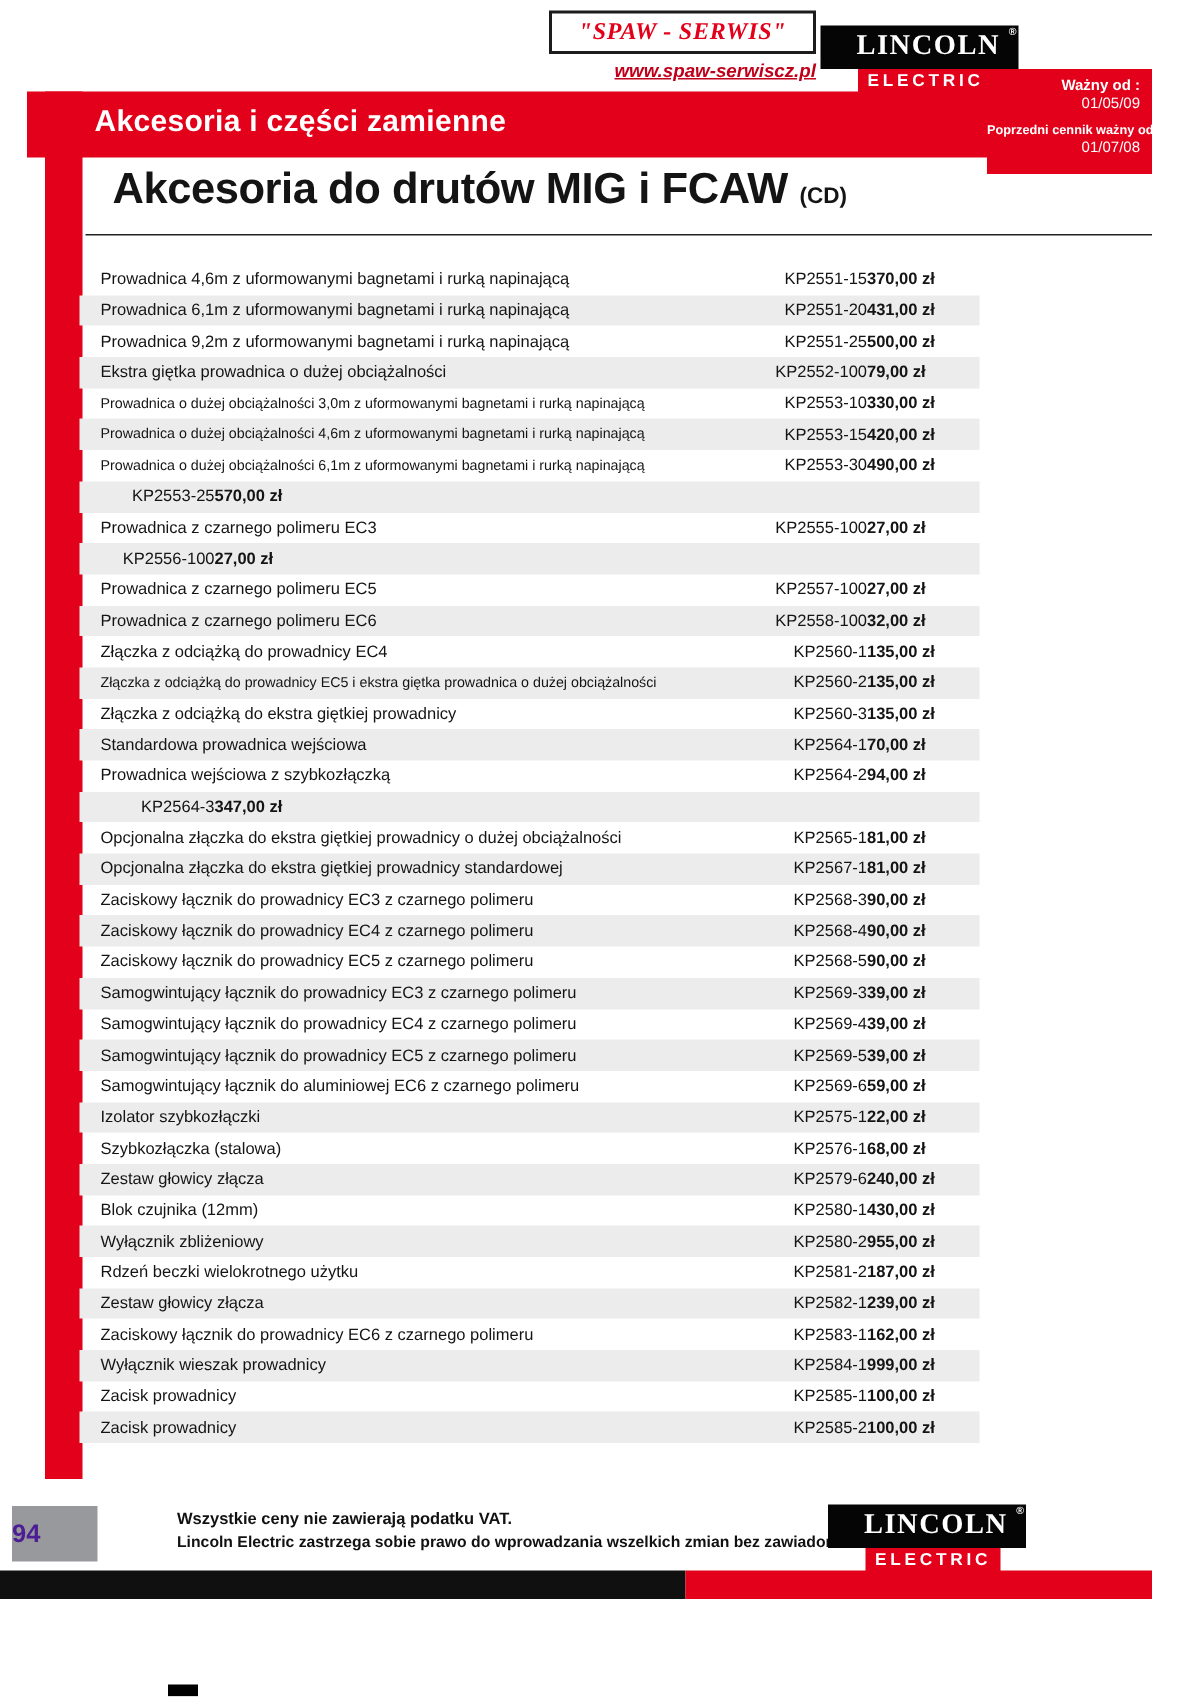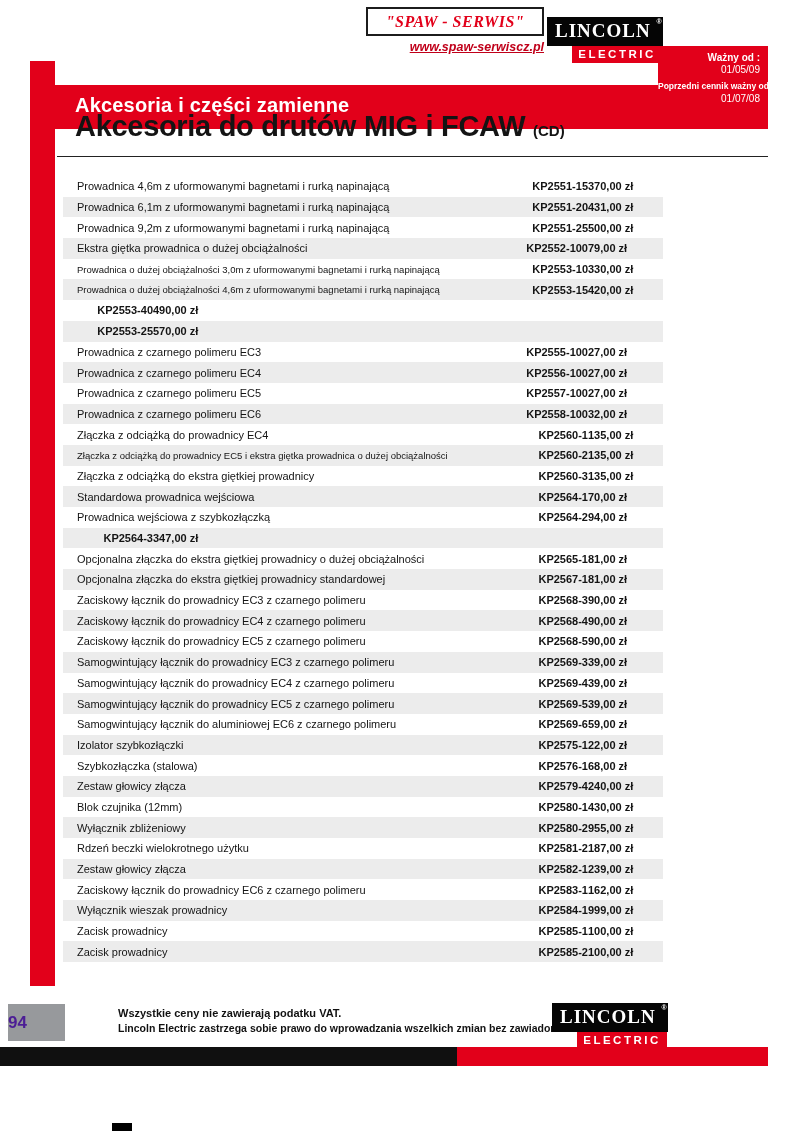--- a/index.html
+++ b/index.html
@@ -19,49 +19,49 @@
               font-size:16px;color:var(--red);letter-spacing:.5px;white-space:nowrap;}
   .spaw-url{position:absolute;left:366px;top:40px;width:178px;text-align:right;
             font-style:italic;font-weight:bold;font-size:12.5px;color:#c0001a;
             text-decoration:underline;white-space:nowrap;}
 
   .lincoln{position:absolute;width:118px;}
   .lincoln-top{left:547px;top:17px;}
   .lincoln-bottom{left:552px;top:1003px;}
   .lincoln-black{display:inline-block;background:#050505;color:#fff;
                  font-family:"Liberation Serif",serif;font-weight:bold;font-size:19px;
-                 letter-spacing:1px;padding:3px 12px 4px 8px;position:relative;white-space:nowrap;}
+                 letter-spacing:1px;padding:3px 12px 4px 24px;position:relative;white-space:nowrap;}
   .reg{position:absolute;top:1px;right:1px;font-size:7px;font-family:"Liberation Sans",sans-serif;letter-spacing:0;}
   .lincoln-red{background:var(--red);color:#fff;font-weight:bold;font-size:11.5px;
                letter-spacing:2.5px;text-align:center;width:90px;margin-left:25px;
                margin-top:0;padding:2px 0 3px;white-space:nowrap;}
 
   
   .stripe{position:absolute;left:30px;top:61px;width:25px;height:925px;background:var(--red);}
-  .banner{position:absolute;left:30px;top:61px;width:738px;height:44px;background:var(--red);margin-top:24px;}
+  .banner{position:absolute;left:18px;top:61px;width:738px;height:44px;background:var(--red);}
   .banner-title{color:#fff;font-size:20px;font-weight:bold;padding:9px 0 0 45px;letter-spacing:.2px;}
   .validity{position:absolute;left:658px;top:46px;width:110px;height:70px;background:var(--red);
             color:#fff;text-align:right;padding:5px 8px 0 0;}
   .v-label{font-size:10px;font-weight:bold;line-height:13px;white-space:nowrap;}
   .v-label.small{font-size:8.5px;margin-top:4px;}
   .v-value{font-size:10px;line-height:12px;}
 
   
   .section-title{position:absolute;left:75px;top:110px;font-size:29px;font-weight:bold;
                  color:#141414;letter-spacing:-.3px;white-space:nowrap;}
   .section-title .cd{font-size:15px;letter-spacing:0;}
   .title-line{position:absolute;left:57px;top:156px;width:711px;height:1px;background:#222;}
 
   
-  .table{position:absolute;left:63px;top:176px;width:600px;}
+  .table{position:absolute;left:53px;top:176px;width:600px;}
   .row{display:flex;align-items:center;height:20.7px;font-size:11px;color:#141414;}
   .row:nth-child(even){background:var(--row-alt);}
   .row .desc{flex:1;padding-left:14px;white-space:nowrap;overflow:hidden;}
   .row.long .desc{font-size:9.5px;}
-  .row .code{width:90px;text-align:right;font-weight:bold;white-space:nowrap;}
+  .row .code{width:90px;text-align:right;font-weight:normal;white-space:nowrap;}
   .row .price{width:75px;font-weight:bold;white-space:nowrap;padding-right:2px;}
 
   
   .footer-pagebox{position:absolute;left:8px;top:1004px;width:57px;height:37px;
                   background:var(--footer-gray);color:#4c1d95;font-size:17px;font-weight:bold;
                   display:flex;align-items:center;}
   .footer-notes{position:absolute;left:118px;top:1007px;color:#111;}
   .note1{font-size:11px;font-weight:bold;}
   .note2{font-size:10.5px;font-weight:bold;margin-top:3px;}
   .bar-black{position:absolute;left:0;top:1047px;width:457px;height:19px;background:#101010;}
@@ -128,34 +128,34 @@
         <span class="desc">Prowadnica o dużej obciążalności 3,0m z uformowanymi bagnetami i rurką napinającą</span>
         <span class="code">KP2553-10</span>
         <span class="price">330,00 zł</span>
       </div>
       <div class="row long">
         <span class="desc">Prowadnica o dużej obciążalności 4,6m z uformowanymi bagnetami i rurką napinającą</span>
         <span class="code">KP2553-15</span>
         <span class="price">420,00 zł</span>
       </div>
       <div class="row long">
-        <span class="code">KP2553-40</span>
+        <span class="desc">Prowadnica o dużej obciążalności 6,1m z uformowanymi bagnetami i rurką napinającą</span>
+        <span class="code">KP2553-30</span>
         <span class="price">490,00 zł</span>
       </div>
       <div class="row long">
         <span class="code">KP2553-25</span>
         <span class="price">570,00 zł</span>
       </div>
       <div class="row">
         <span class="desc">Prowadnica z czarnego polimeru EC3</span>
         <span class="code">KP2555-100</span>
         <span class="price">27,00 zł</span>
       </div>
       <div class="row">
-        <span class="desc">Prowadnica z czarnego polimeru EC4</span>
         <span class="code">KP2556-100</span>
         <span class="price">27,00 zł</span>
       </div>
       <div class="row">
         <span class="desc">Prowadnica z czarnego polimeru EC5</span>
         <span class="code">KP2557-100</span>
         <span class="price">27,00 zł</span>
       </div>
       <div class="row">
         <span class="desc">Prowadnica z czarnego polimeru EC6</span>
@@ -241,21 +241,21 @@
         <span class="code">KP2575-1</span>
         <span class="price">22,00 zł</span>
       </div>
       <div class="row">
         <span class="desc">Szybkozłączka (stalowa)</span>
         <span class="code">KP2576-1</span>
         <span class="price">68,00 zł</span>
       </div>
       <div class="row">
         <span class="desc">Zestaw głowicy złącza</span>
-        <span class="code">KP2579-4</span>
+        <span class="code">KP2579-6</span>
         <span class="price">240,00 zł</span>
       </div>
       <div class="row">
         <span class="desc">Blok czujnika (12mm)</span>
         <span class="code">KP2580-1</span>
         <span class="price">430,00 zł</span>
       </div>
       <div class="row">
         <span class="desc">Wyłącznik zbliżeniowy</span>
         <span class="code">KP2580-2</span>

